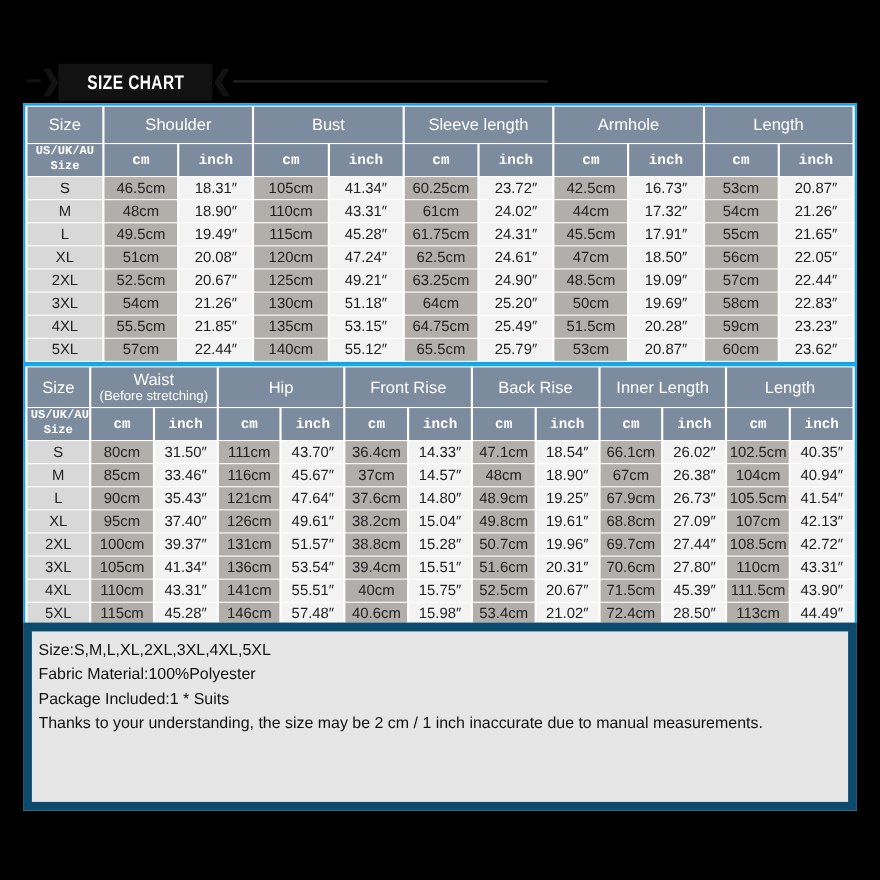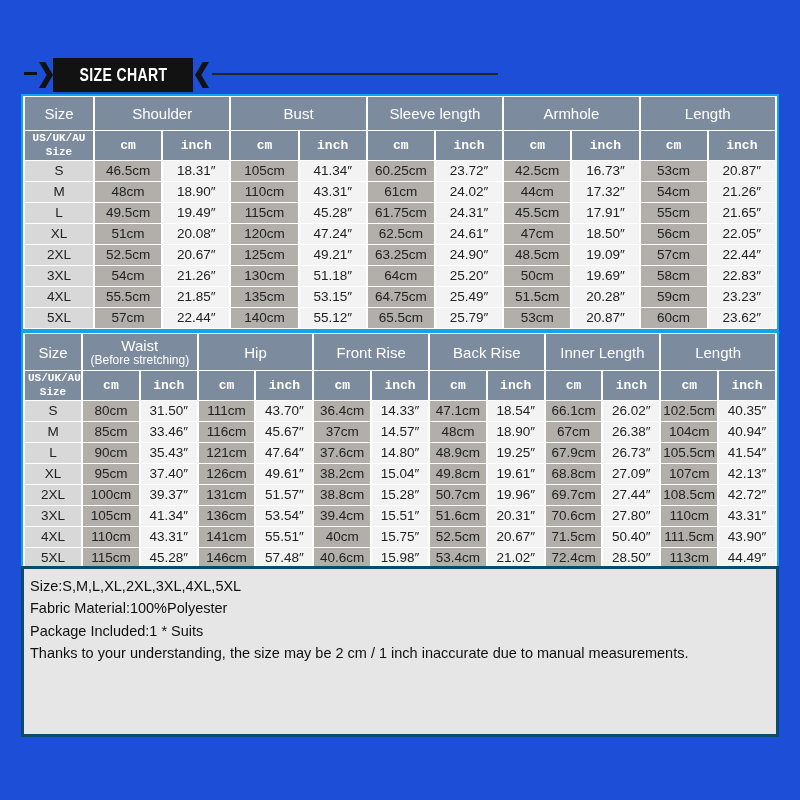--- a/index.html
+++ b/index.html
@@ -3,21 +3,21 @@
 <meta charset="utf-8">
 <style>
   :root{
     --header-bg:#7d8b9e; --size-bg:#d8d8d8; --cm-bg:#b2afab; --inch-bg:#f3f3f3;
     --banner-bg:#121212; --notes-bg:#e6e6e6;
   }
   *{box-sizing:border-box;}
   html,body{margin:0;padding:0;}
   body{width:800px;height:800px;background:#ffffff;overflow:hidden;
        font-family:"Liberation Sans",sans-serif;}
-  .page{position:relative;width:800px;height:800px;background:#1d4ed8;}
+  .page{position:relative;width:800px;height:800px;background:#000000;}
 
   
   .banner-row{position:absolute;top:58px;left:0;width:800px;height:34px;}
   .dash{position:absolute;top:14px;left:24px;width:13px;height:3px;background:#111;}
   .fold{position:absolute;top:4px;width:14px;height:26px;background:var(--banner-bg);}
   .fold-left{left:39px;clip-path:polygon(0 0,45% 0,100% 50%,45% 100%,0 100%,55% 50%);}
   .fold-right{left:195px;clip-path:polygon(100% 0,55% 0,0 50%,55% 100%,100% 100%,45% 50%);}
   .ribbon{position:absolute;top:0;left:53px;width:140px;height:34px;background:var(--banner-bg);
           display:flex;align-items:center;justify-content:center;}
   .ribbon .title{color:#fff;font-size:18px;font-weight:bold;letter-spacing:.5px;
@@ -39,21 +39,21 @@
           line-height:1.3;padding:0 3px;}
   td{text-align:center;font-size:13.5px;color:#222;height:20px;padding:0;white-space:nowrap;
      overflow:hidden;}
   td.size{background:var(--size-bg);}
   td.cm{background:var(--cm-bg);}
   td.inch{background:var(--inch-bg);}
   col.c-size0{width:68px;} col.c-size1{width:56px;}
 
   
   .notes{position:absolute;top:566px;left:21px;width:758px;height:171px;
-         background:var(--notes-bg);border:3px solid #0c4a6e;padding:6px 6px 0 6px;}
+         background:var(--notes-bg);border:8px solid #0c4a6e;padding:6px 6px 0 6px;}
   .notes p{margin:0;font-size:14.5px;line-height:22.4px;color:#101010;white-space:nowrap;}
 </style>
 </head>
 <body>
 
 <div class="page">
 
   <div class="banner-row">
     <span class="dash"></span>
     <span class="fold fold-left"></span>
@@ -370,21 +370,21 @@
           <td class="size">4XL</td>
           <td class="cm">110cm</td>
           <td class="inch">43.31″</td>
           <td class="cm">141cm</td>
           <td class="inch">55.51″</td>
           <td class="cm">40cm</td>
           <td class="inch">15.75″</td>
           <td class="cm">52.5cm</td>
           <td class="inch">20.67″</td>
           <td class="cm">71.5cm</td>
-          <td class="inch">50.40″</td>
+          <td class="inch">45.39″</td>
           <td class="cm">111.5cm</td>
           <td class="inch">43.90″</td>
         </tr>
         <tr>
           <td class="size">5XL</td>
           <td class="cm">115cm</td>
           <td class="inch">45.28″</td>
           <td class="cm">146cm</td>
           <td class="inch">57.48″</td>
           <td class="cm">40.6cm</td>

